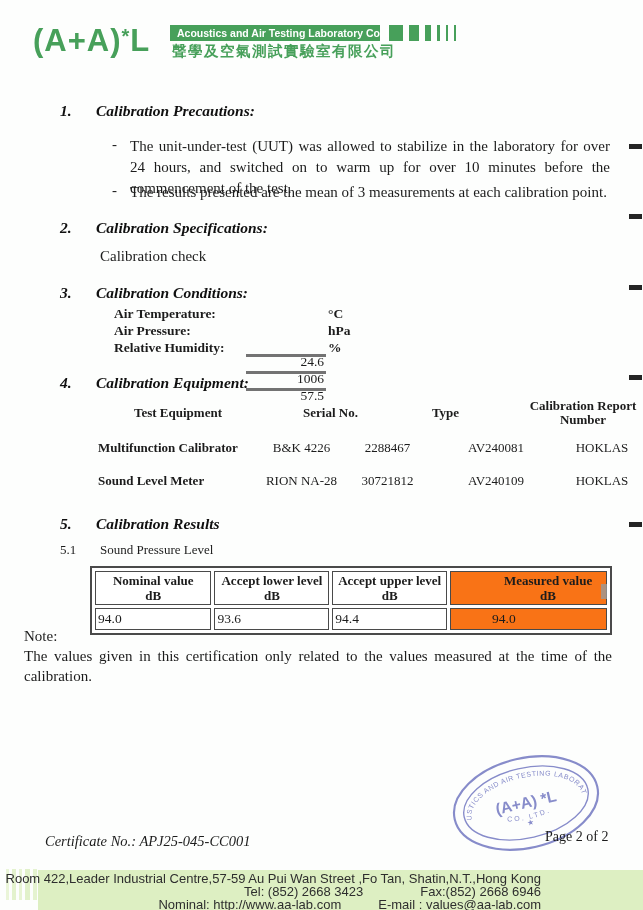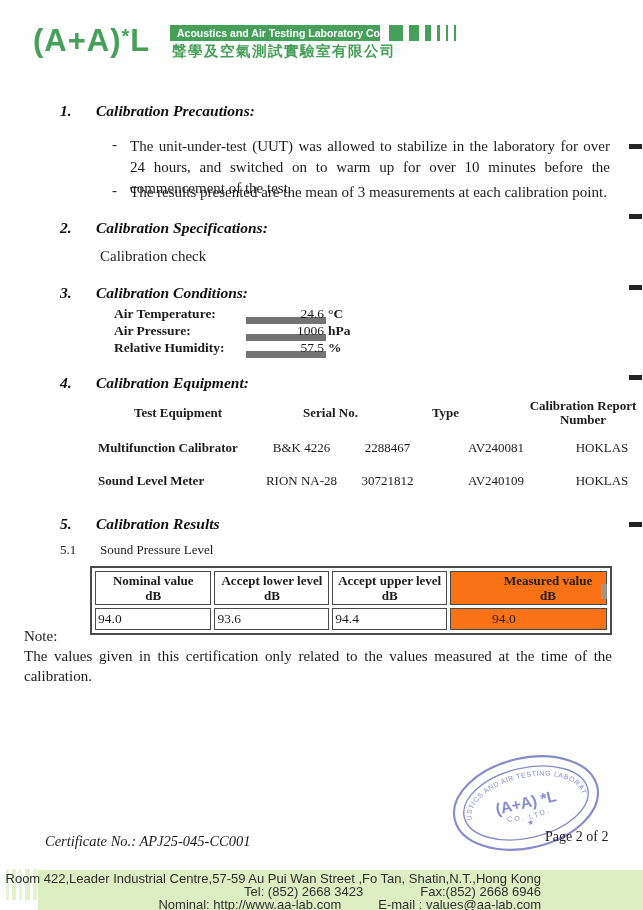--- a/index.html
+++ b/index.html
@@ -41,21 +41,21 @@
   
   .bullet{display:flex;left:112px;width:500px;}
   .bullet .dash{width:18px;flex:0 0 18px;font-size:15px;}
   .bullet .txt{font-size:15px;line-height:21px;text-align:justify;width:480px;}
 
   
   .cond-row{display:flex;left:114px;height:18px;}
   .cond-row .lbl{width:132px;font-weight:bold;font-size:13.5px;}
   .cond-row .val{
     width:78px;text-align:right;font-size:13.5px;
-    border-bottom:7px solid #737373;padding-right:2px;
+    border-bottom:3px solid #737373;padding-right:2px;margin-top:48px;
   }
   .cond-row .unit{font-weight:bold;font-size:13.5px;margin-left:2px;}
 
   
   .equip{left:98px;top:398px;width:545px;font-size:13px;}
   .equip .erow{display:grid;grid-template-columns:160px 85px 85px 130px 80px;column-gap:1px;}
   .equip .erow > div{text-align:center;}
   .equip .ehead{font-weight:bold;align-items:center;gap:30px;}
   .equip .ehead > div{display:flex;align-items:center;justify-content:center;min-height:30px;line-height:14px;}
   .equip .edata{margin-top:6px;}

